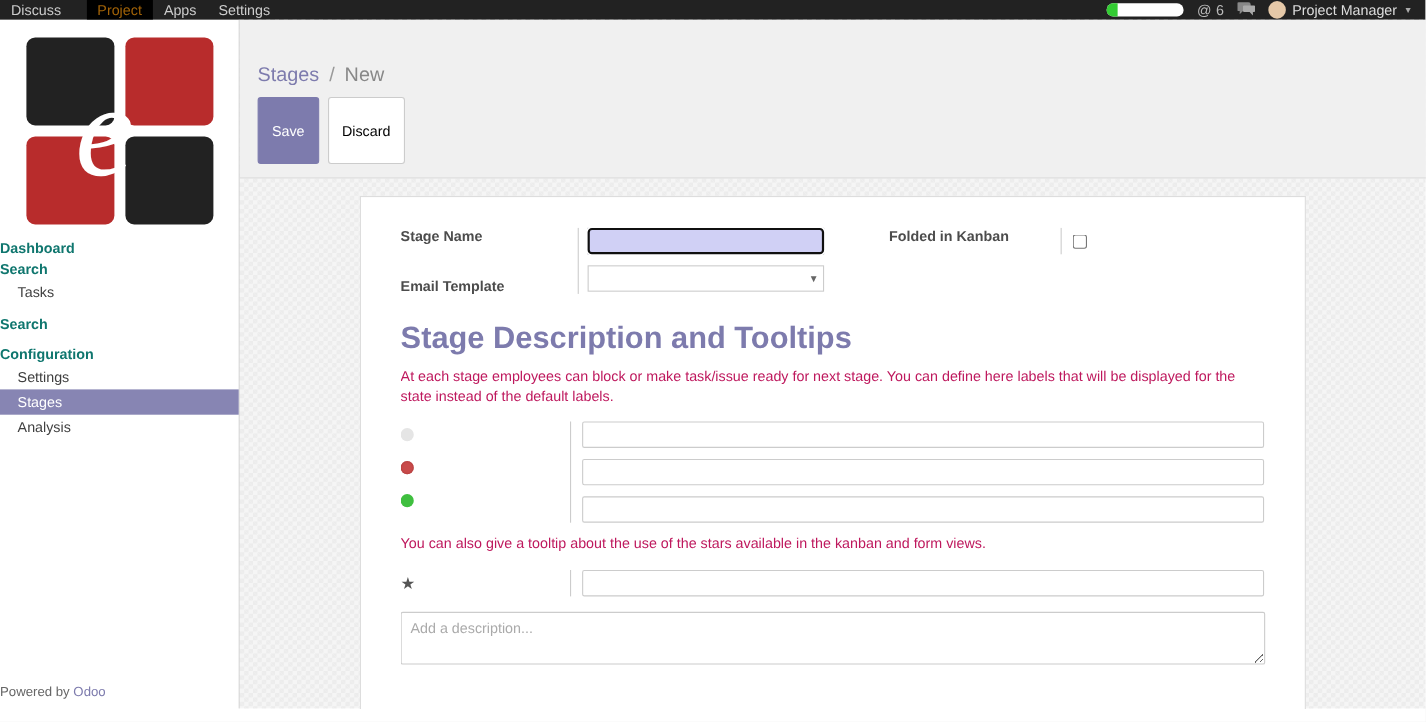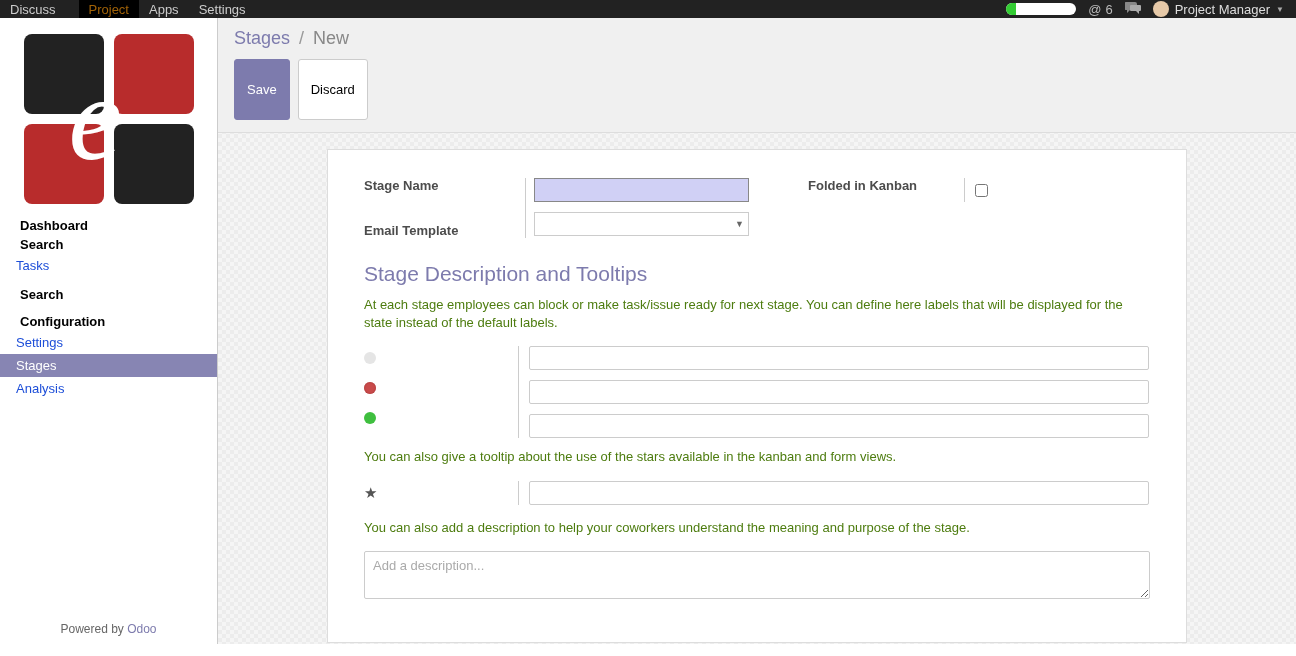--- a/index.html
+++ b/index.html
@@ -73,33 +73,33 @@
   .logo .tr { top: 0; right: 0; }
   .logo .bl { bottom: 0; left: 0; }
   .logo .br { bottom: 0; right: 0; }
   .logo .c {
     position: absolute; top: 25px; left: 45px;
     font-family: Georgia, serif; font-style: italic;
     font-size: 120px; color: #fff; line-height: 1;
   }
 
   .side-section-title {
-    color: #000000; font-weight: bold;
-    padding: 2px 20px;
+    color: #0f766e; font-weight: bold;
+    padding: 2px 0;
     cursor: pointer;
   }
   .side-item {
-    padding: 4px 6px 4px 16px; color: #1d4ed8; cursor: pointer;
+    padding: 4px 6px 4px 16px; color: #404040; cursor: pointer;
   }
   .side-item.active {
     background: #8785b3; color: #fff;
   }
   .sidebar-spacer { flex: 1; }
   .powered {
-    text-align: center; font-size: 12px;
+    font-size: 12px;
     color: #666; padding: 8px 0;
   }
   .powered .odoo { color: #7d7bad; }
 
   
   .content {
     flex: 1;
     background: #f5f5f5;
     background-image:
       linear-gradient(45deg, #ececec 25%, transparent 25%, transparent 75%, #ececec 75%),
@@ -107,21 +107,21 @@
     background-size: 8px 8px;
     background-position: 0 0, 4px 4px;
     display: flex; flex-direction: column;
     overflow: auto;
   }
   .content-header {
     background: #f0f0f0;
     border-bottom: 1px solid #ddd;
     padding: 10px 16px 12px 16px;
   }
-  .breadcrumb { font-size: 18px; color: #888; }
+  .breadcrumb { font-size: 18px; color: #888; margin-top: 29px; }
   .breadcrumb .crumb-link { color: #7d7bad; cursor: pointer; }
   .breadcrumb .sep { color: #999; margin: 0 4px; }
   .hdr-buttons { margin-top: 10px; display: flex; gap: 8px; }
   .btn {
     font-size: 13px; padding: 22px 12px;
     border-radius: 3px; cursor: pointer;
     border: 1px solid #ccc; background: #fff;
   }
   .btn-primary {
     background: #7d7bad; color: #fff; border: 1px solid #7d7bad;
@@ -158,23 +158,23 @@
     display: flex; align-items: center; justify-content: flex-end;
     padding-right: 4px; background: #fff; cursor: pointer;
   }
   .tmpl-select .dd-caret { font-size: 9px; color: #666; }
   .kanban-check-wrap {
     border-left: 1px solid #ccc; padding-left: 10px; margin-left: 6px;
     height: 24px; display: flex; align-items: center;
   }
 
   .section-title {
-    color: #7d7bad; font-size: 21px; font-weight: normal; margin: 6px 0 10px 0;
-  }
-  .section-desc { color: #4d7c0f; font-size: 13px; margin-bottom: 14px; line-height: 1.4; }
+    color: #7d7bad; font-size: 28px; font-weight: bold; margin: 6px 0 10px 0;
+  }
+  .section-desc { color: #be185d; font-size: 13px; margin-bottom: 14px; line-height: 1.4; }
 
   .tooltip-grid { display: flex; margin-bottom: 10px; }
   .tooltip-labels {
     width: 155px;
     border-right: 1px solid #ccc;
     margin-right: 10px;
     display: flex; flex-direction: column; gap: 18px; padding-top: 6px;
   }
   .dot { width: 12px; height: 12px; border-radius: 50%; display: inline-block; }
   .dot-grey { background: #e5e5e5; }
@@ -321,20 +321,19 @@
 
         <div class="section-desc">You can also give a tooltip about the use of the stars available in the kanban and form views.</div>
 
         <div class="star-row">
           <div class="star-label">
             <span class="star">★</span>
           </div>
           <input class="tinput" value="" style="">
         </div>
 
-        <div class="section-desc">You can also add a description to help your coworkers understand the meaning and purpose of the stage.</div>
 
         <textarea class="desc-textarea" placeholder="Add a description..." style=""></textarea>
 
       </div>
     </div>
   </div>
 </div>
 
 </body></html>

